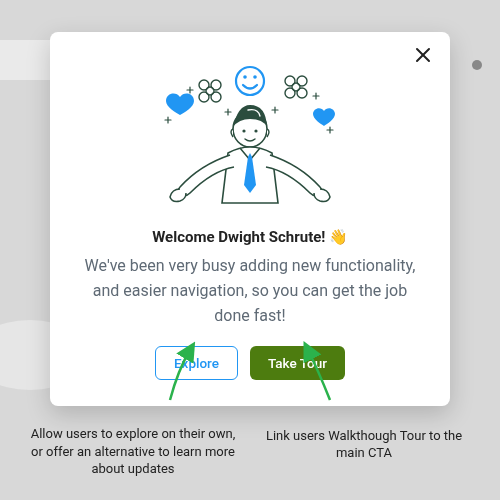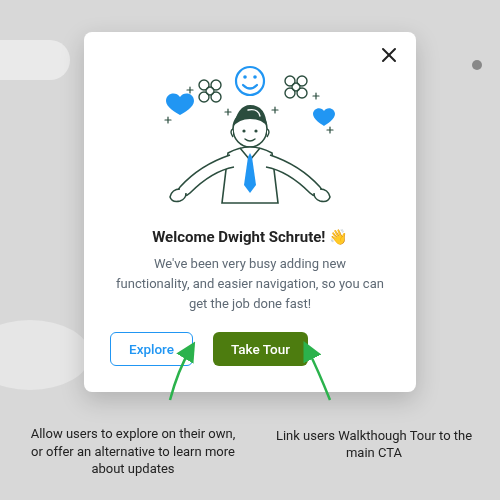--- a/index.html
+++ b/index.html
@@ -33,21 +33,21 @@
     position: absolute;
     top: 60px; right: 18px;
     width: 10px; height: 10px;
     background: #888; border-radius: 50%;
   }
   .modal {
     position: absolute;
     top: 32px;
     left: 50%;
     transform: translateX(-50%);
-    width: 332px;
+    width: 400px;
     background: #fff;
     border-radius: 8px;
     box-shadow: 0 8px 24px rgba(0,0,0,0.18);
     padding: 22px 26px 26px 26px;
     text-align: center;
   }
   .close {
     position: absolute;
     top: 14px; right: 16px;
     width: 22px; height: 22px;
@@ -67,30 +67,30 @@
     margin-bottom: 14px;
   }
   .illustration svg { width: 260px; height: 155px; }
   .title {
     font-size: 15px;
     font-weight: 700;
     color: #222;
     margin-bottom: 8px;
   }
   .desc {
-    font-size: 13px;
+    font-size: 16px;
     color: #5f6a75;
     line-height: 1.55;
     margin-bottom: 18px;
     padding: 0 6px;
   }
   .button-row {
     display: flex;
-    justify-content: flex-start;
-    gap: 20px;
+    justify-content: center;
+    gap: 12px;
   }
   .btn {
     font-size: 13.5px;
     font-weight: 500;
     padding: 8px 18px;
     border-radius: 6px;
     cursor: pointer;
     border: none;
     font-family: inherit;
   }
@@ -100,21 +100,21 @@
     border: 1.5px solid #2196f3;
   }
   .btn-primary {
     background: #4d7c0f;
     color: #fff;
   }
   .annotations {
     position: absolute;
     bottom: 0;
     left: 0;
-    right: 6px;
+    right: 16px;
     height: 120px;
     text-decoration: underline;
   }
   .arrow {
     position: absolute;
   }
   .arrow svg { overflow: visible; }
   .caption {
     position: absolute;
     font-size: 13px;

